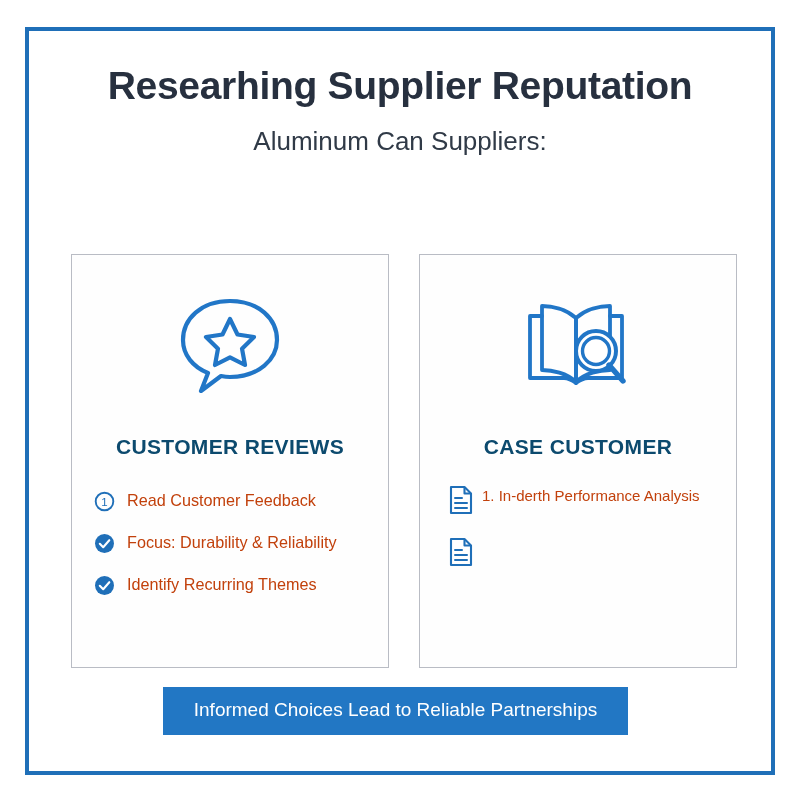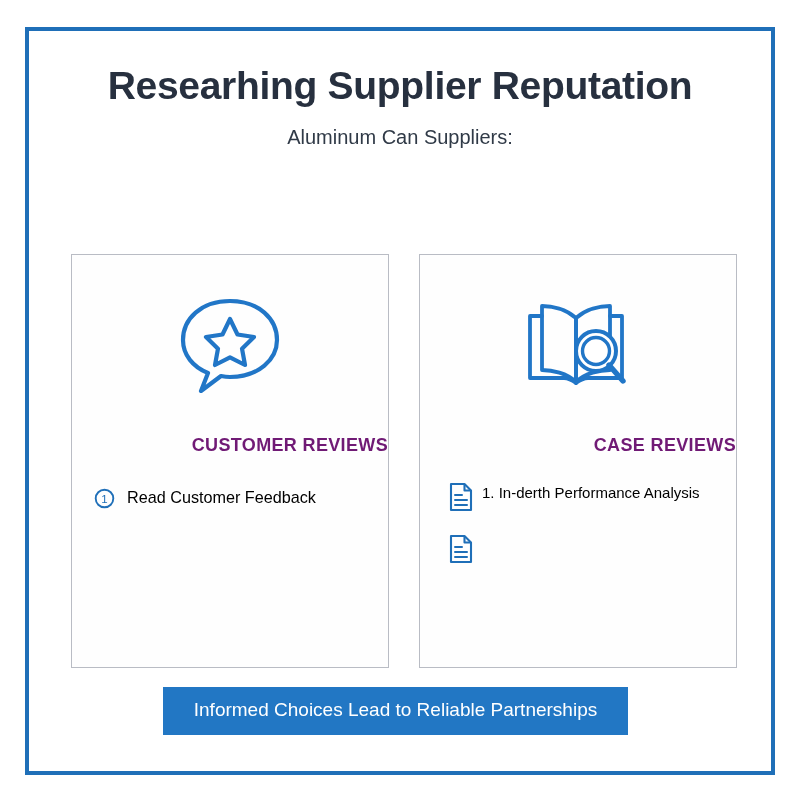--- a/index.html
+++ b/index.html
@@ -56,21 +56,21 @@
     font-size: 39px;
     font-weight: bold;
     color: #27303f;
     letter-spacing: -0.3px;
     line-height: 1.06;
     margin: 0;
     font-family: "Liberation Sans", sans-serif;
   }
   .subtitle {
     margin: 18px 0 0 0;
-    font-size: 20px;
+    font-size: 26px;
     color: #303a47;
     line-height: 1.34;
     font-weight: normal;
   }
   .subtitle .ln {
     display: block;
   }
 
   
   .cards {
@@ -92,24 +92,24 @@
 
   .card-icon {
     height: 150px;
     display: flex;
     align-items: center;
     justify-content: center;
     margin-top: 16px;
   }
 
   .card-heading {
-    text-align: right;
-    font-size: 18px;
+    text-align: center;
+    font-size: 21px;
     font-weight: bold;
-    color: #701a75;
+    color: #0c4a6e;
     letter-spacing: 0.35px;
     margin-top: 14px;
   }
 
   .card-list {
     margin: 30px 0 0 0;
     padding: 0 14px 0 22px;
     list-style: none;
   }
   .card-list li {
@@ -119,21 +119,21 @@
   }
   .li-icon {
     flex: 0 0 auto;
     width: 21px;
     height: 21px;
     margin-right: 12px;
     margin-top: 2px;
   }
   .li-text {
     font-size: 16.2px;
-    color: #000000;
+    color: #c2410c;
     line-height: 1.42;
   }
 
   
   .card-list.docs {
     padding-left: 28px;
     margin-top: 26px;
   }
   .card-list.docs li {
     margin-bottom: 22px;
@@ -198,20 +198,38 @@
           <ul class="card-list">
             <li>
               <span class="li-icon">
                 <svg width="21" height="21" viewBox="0 0 21 21">
                   <circle cx="10.5" cy="10.5" r="8.8" fill="none" stroke="#1f6fb8" stroke-width="1.9"></circle>
                   <text x="10.5" y="14.6" text-anchor="middle" font-family="'Liberation Sans', sans-serif" font-size="11.5" fill="#1f6fb8">1</text>
                 </svg>
               </span>
               <span class="li-text">Read Customer Feedback</span>
             </li>
+            <li>
+              <span class="li-icon">
+                <svg width="21" height="21" viewBox="0 0 21 21">
+                  <circle cx="10.5" cy="10.5" r="9.5" fill="#1f6fb8"></circle>
+                  <path d="M5.8 10.8 L9.2 14.2 L15.3 7.2" fill="none" stroke="#ffffff" stroke-width="2.1" stroke-linecap="round" stroke-linejoin="round"></path>
+                </svg>
+              </span>
+              <span class="li-text">Focus: Durability &amp; Reliability</span>
+            </li>
+            <li>
+              <span class="li-icon">
+                <svg width="21" height="21" viewBox="0 0 21 21">
+                  <circle cx="10.5" cy="10.5" r="9.5" fill="#1f6fb8"></circle>
+                  <path d="M5.8 10.8 L9.2 14.2 L15.3 7.2" fill="none" stroke="#ffffff" stroke-width="2.1" stroke-linecap="round" stroke-linejoin="round"></path>
+                </svg>
+              </span>
+              <span class="li-text">Identify Recurring Themes</span>
+            </li>
           </ul>
         </div>
 
         <div class="card">
           <div class="card-icon">
             <svg width="116" height="100" viewBox="0 0 116 100">
 
               <path d="M56 22 C46 13 32 10 22 10 L22 74 C32 74 47 77 56 86 Z" fill="none" stroke="#2176c7" stroke-width="3.8" stroke-linejoin="round"></path>
 
               <path d="M56 22 C66 13 80 10 90 10 L90 74 C80 74 65 77 56 86 Z" fill="none" stroke="#2176c7" stroke-width="3.8" stroke-linejoin="round"></path>
@@ -219,21 +237,21 @@
               <path d="M22 20 L10 20 L10 82 L44 82 C48 82 52 84 56 87" fill="none" stroke="#2176c7" stroke-width="3.8" stroke-linejoin="round" stroke-linecap="round"></path>
 
               <path d="M90 20 L102 20 L102 82 L68 82 C64 82 60 84 56 87" fill="none" stroke="#2176c7" stroke-width="3.8" stroke-linejoin="round" stroke-linecap="round"></path>
 
               <circle cx="76" cy="55" r="20" fill="#ffffff" stroke="#2176c7" stroke-width="4"></circle>
               <circle cx="76" cy="55" r="13.5" fill="none" stroke="#2176c7" stroke-width="3.4"></circle>
               <line x1="89" y1="69" x2="103" y2="85" stroke="#2176c7" stroke-width="5.4" stroke-linecap="round"></line>
             </svg>
           </div>
 
-          <div class="card-heading">CASE REVIEWS</div>
+          <div class="card-heading">CASE CUSTOMER</div>
 
           <ul class="card-list docs">
             <li>
               <span class="li-icon">
                 <svg width="26" height="30" viewBox="0 0 26 30">
                   <path d="M3 2 L16.5 2 L23 8.5 L23 28 L3 28 Z" fill="#ffffff" stroke="#1f6fb8" stroke-width="2.1" stroke-linejoin="round"></path>
                   <path d="M16.5 2 L16.5 8.5 L23 8.5" fill="none" stroke="#1f6fb8" stroke-width="2.1" stroke-linejoin="round"></path>
                   <line x1="7" y1="13" x2="14" y2="13" stroke="#1f6fb8" stroke-width="2" stroke-linecap="round"></line>
                   <line x1="7" y1="18" x2="19" y2="18" stroke="#1f6fb8" stroke-width="2" stroke-linecap="round"></line>
                   <line x1="7" y1="23" x2="19" y2="23" stroke="#1f6fb8" stroke-width="2" stroke-linecap="round"></line>

